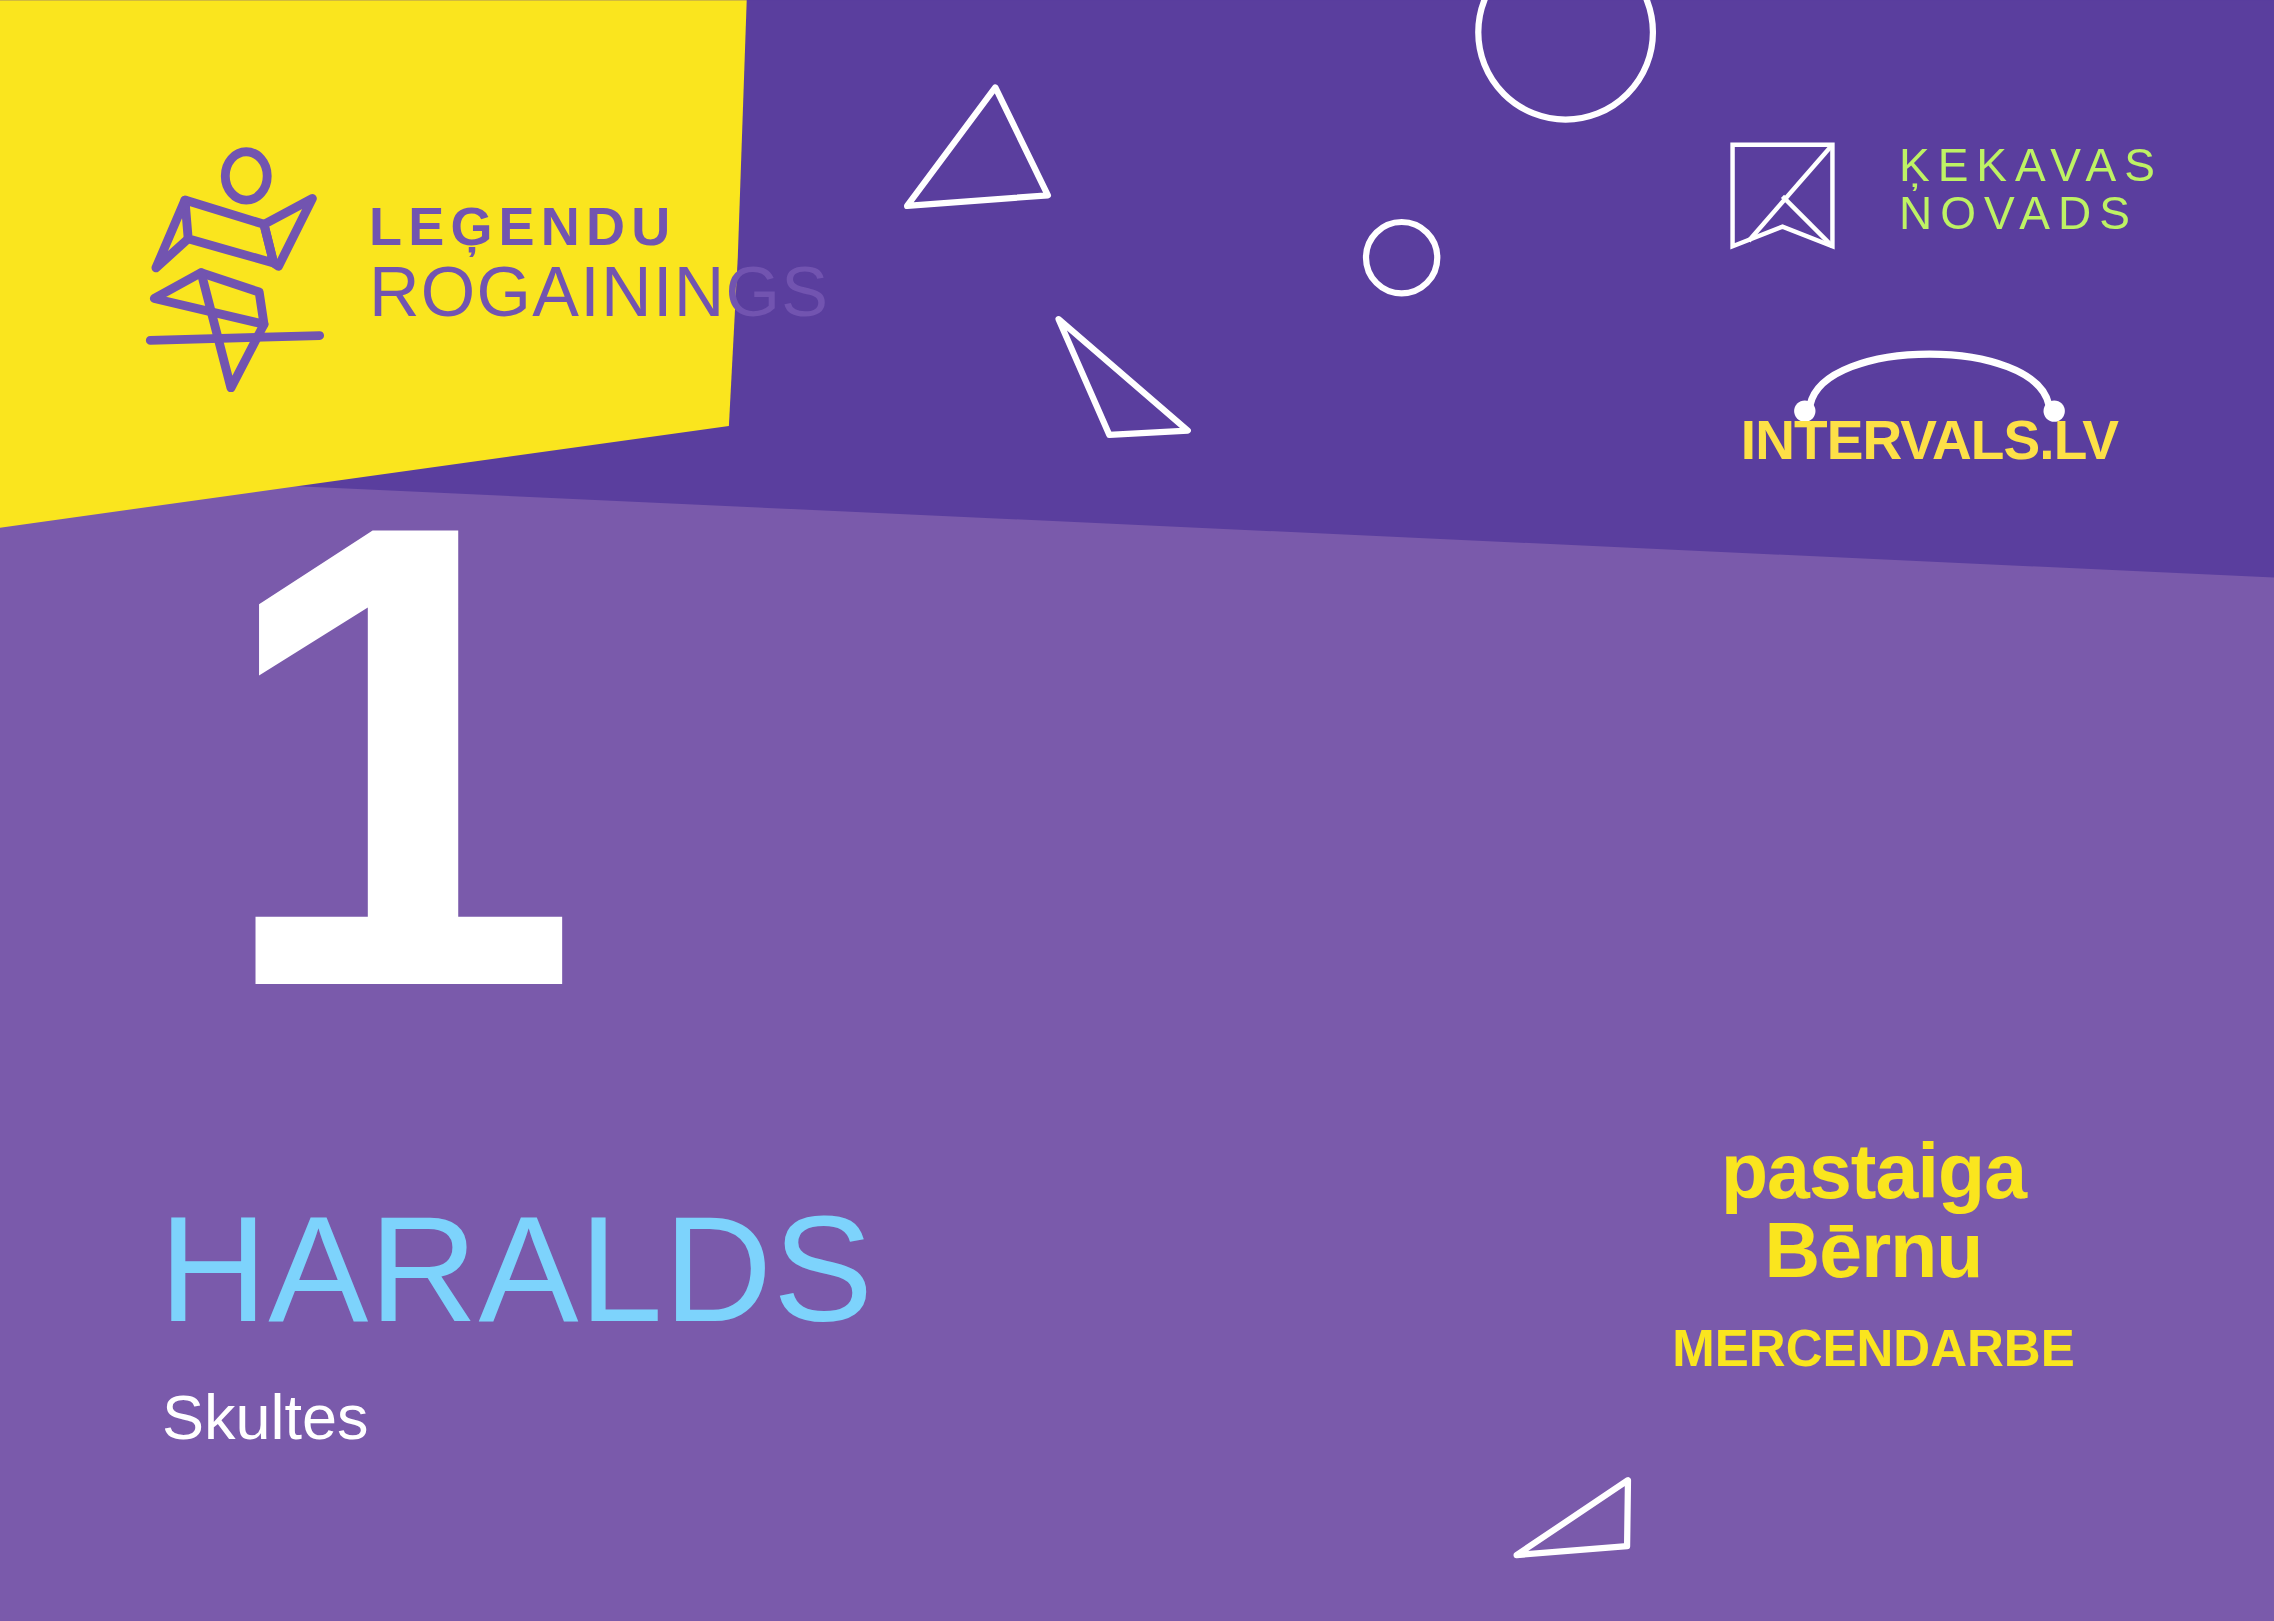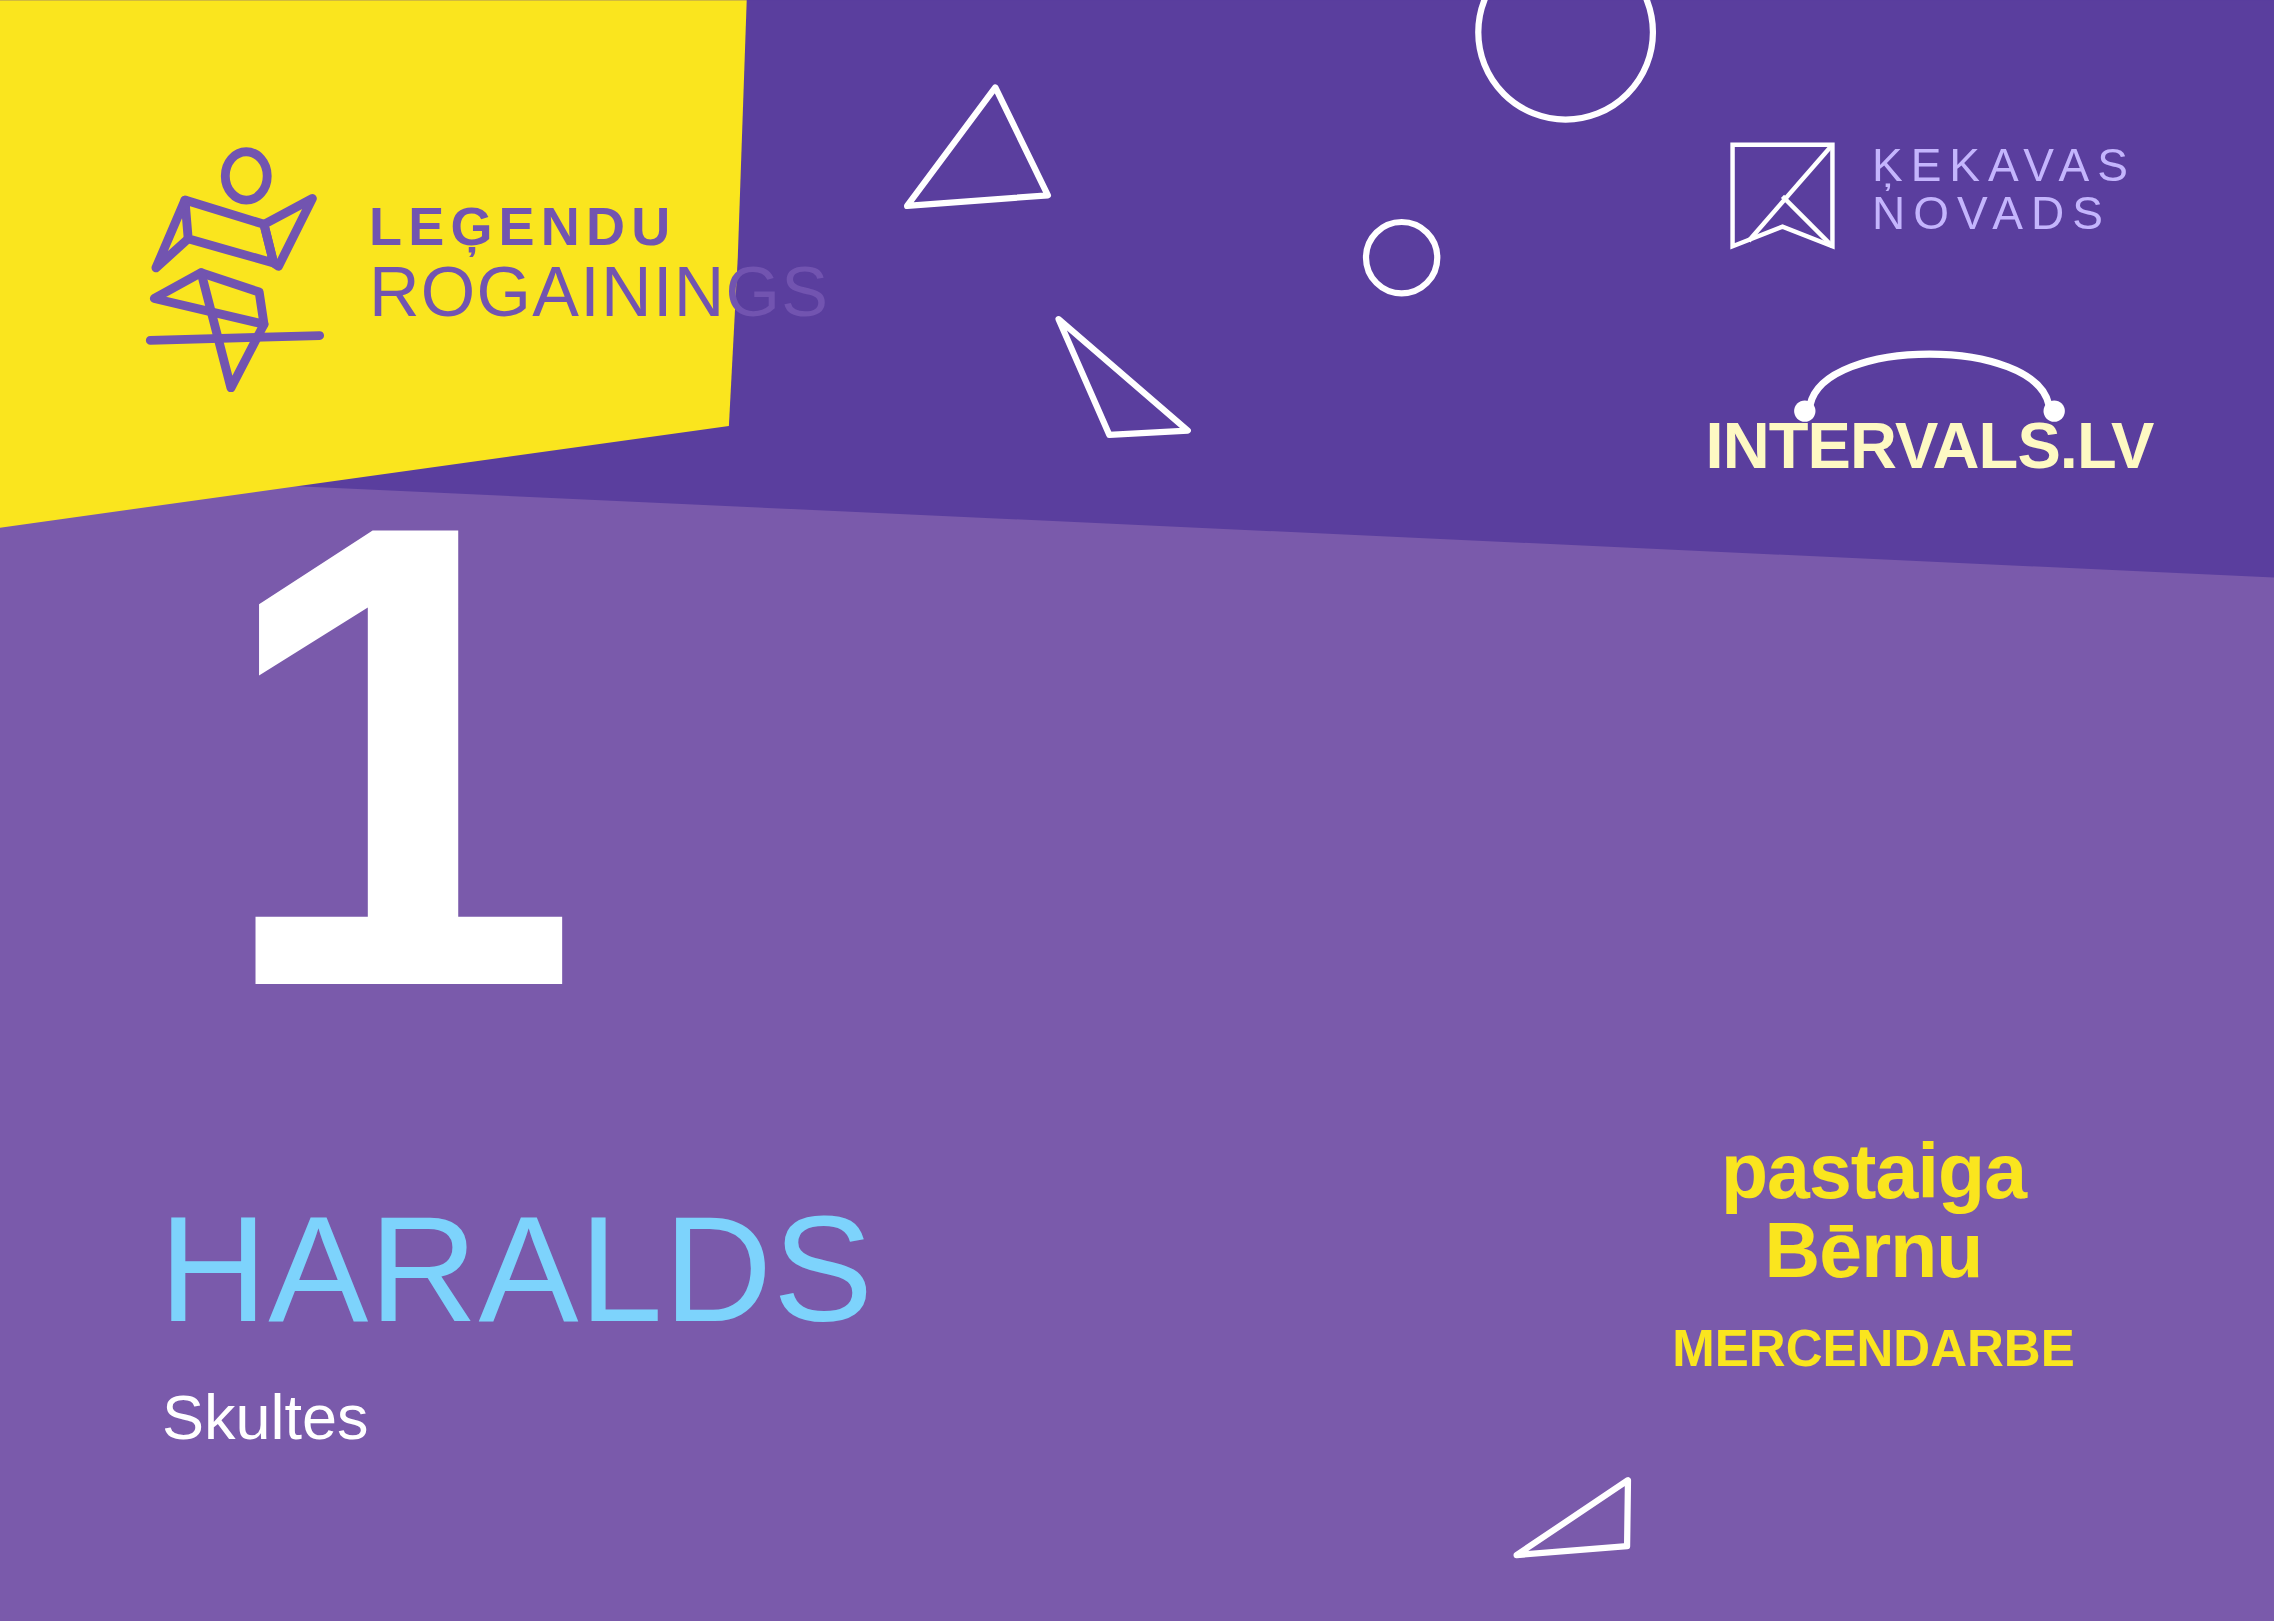--- a/index.html
+++ b/index.html
@@ -57,43 +57,44 @@
     left: 1729px;
     top: 141px;
     display: flex;
     align-items: flex-start;
     gap: 36px;
   }
   .kekava-mark { width: 107px; height: 109px; display: block; }
   .kekava-words {
     display: flex;
     flex-direction: column;
-    color: #c4b5fd;
+    color: #bef264;
     line-height: 1.05;
+    margin-left: 27px;
   }
   .kekava-words span {
     font-size: 46px;
     letter-spacing: 8px;
     font-weight: 300;
   }
 
   
   .intervals-lockup {
     position: absolute;
     left: 1720px;
     top: 328px;
     width: 419px;
     display: flex;
     flex-direction: column;
     align-items: center;
   }
   .intervals-arc { width: 285px; height: 94px; display: block; }
   .intervals-word {
-    color: #fef9c3;
-    font-size: 65px;
+    color: #fde047;
+    font-size: 55px;
     font-weight: bold;
     letter-spacing: -0.9px;
     margin-top: -14.3px;
   }
 
   
   .bib-number {
     position: absolute;
     left: 214px;
     top: 499px;

